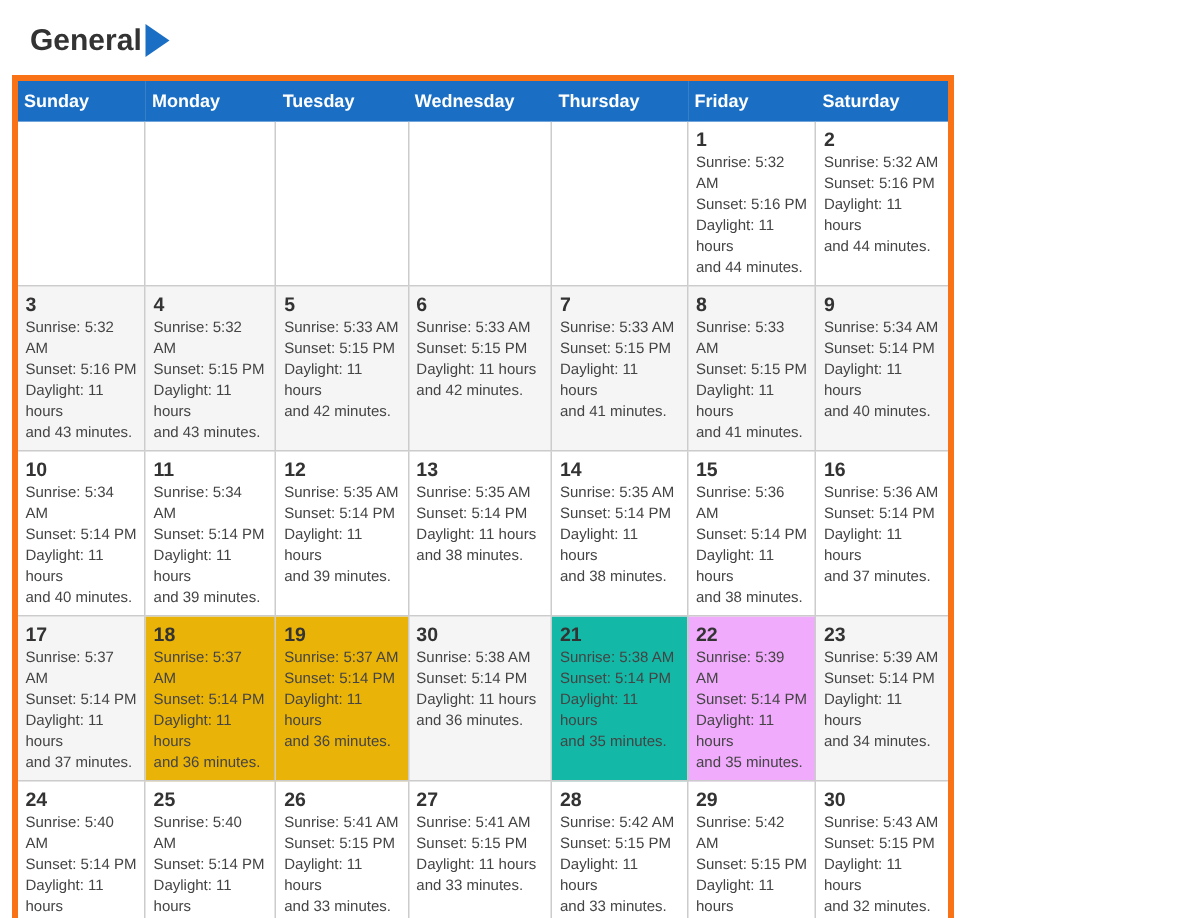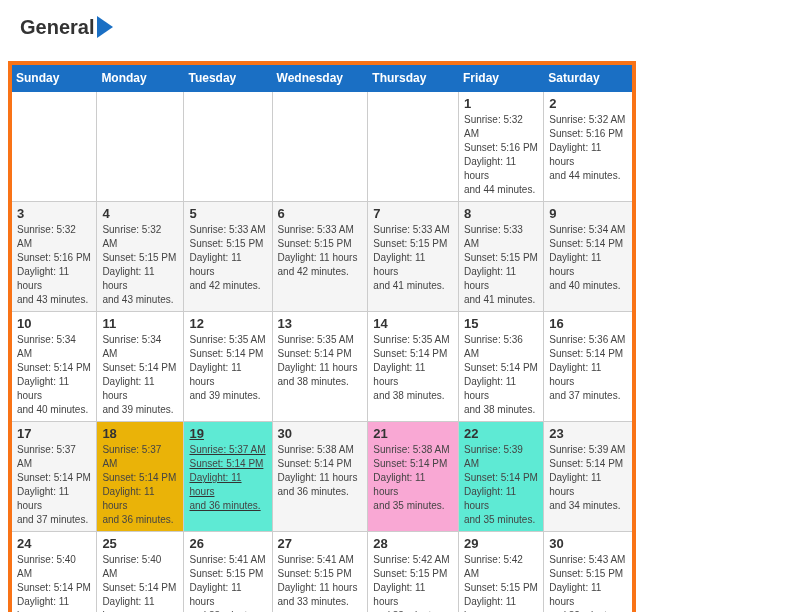--- a/index.html
+++ b/index.html
@@ -7,21 +7,21 @@
       font-family: Arial, sans-serif;
       background: #fff;
       width: 792px;
       min-height: 612px;
       overflow: hidden;
     }
     .header {
       display: flex;
       justify-content: space-between;
       align-items: center;
-      padding: 16px 20px 24px 20px;
+      padding: 16px 20px 13px 20px;
     }
     .logo {
       display: flex;
       align-items: center;
       gap: 4px;
     }
     .title-block {
       text-align: right;
     }
     .month-title {
@@ -241,42 +241,42 @@
 Daylight: 11 hours
 and 37 minutes.</div>
         </td>
         <td style="background: #eab308;">
           <span class="day-num">18</span>
           <div class="day-info" style="white-space: pre-line;">Sunrise: 5:37 AM
 Sunset: 5:14 PM
 Daylight: 11 hours
 and 36 minutes.</div>
         </td>
-        <td style="background: #5eead4; text-decoration: underline;">
+        <td style="background: #eab308;">
           <span class="day-num">19</span>
           <div class="day-info" style="white-space: pre-line;">Sunrise: 5:37 AM
 Sunset: 5:14 PM
 Daylight: 11 hours
 and 36 minutes.</div>
         </td>
         <td style="background: rgb(245, 245, 245);">
           <span class="day-num">30</span>
           <div class="day-info" style="white-space: pre-line;">Sunrise: 5:38 AM
 Sunset: 5:14 PM
 Daylight: 11 hours
 and 36 minutes.</div>
         </td>
-        <td style="background: #f9a8d4; margin-top: 25px;">
+        <td style="background: #14b8a6; margin-top: 25px;">
           <span class="day-num">21</span>
           <div class="day-info" style="white-space: pre-line;">Sunrise: 5:38 AM
 Sunset: 5:14 PM
 Daylight: 11 hours
 and 35 minutes.</div>
         </td>
-        <td style="background: #5eead4;">
+        <td style="background: #f0abfc;">
           <span class="day-num">22</span>
           <div class="day-info" style="white-space: pre-line;">Sunrise: 5:39 AM
 Sunset: 5:14 PM
 Daylight: 11 hours
 and 35 minutes.</div>
         </td>
         <td style="background: rgb(245, 245, 245);">
           <span class="day-num">23</span>
           <div class="day-info" style="white-space: pre-line;">Sunrise: 5:39 AM
 Sunset: 5:14 PM

